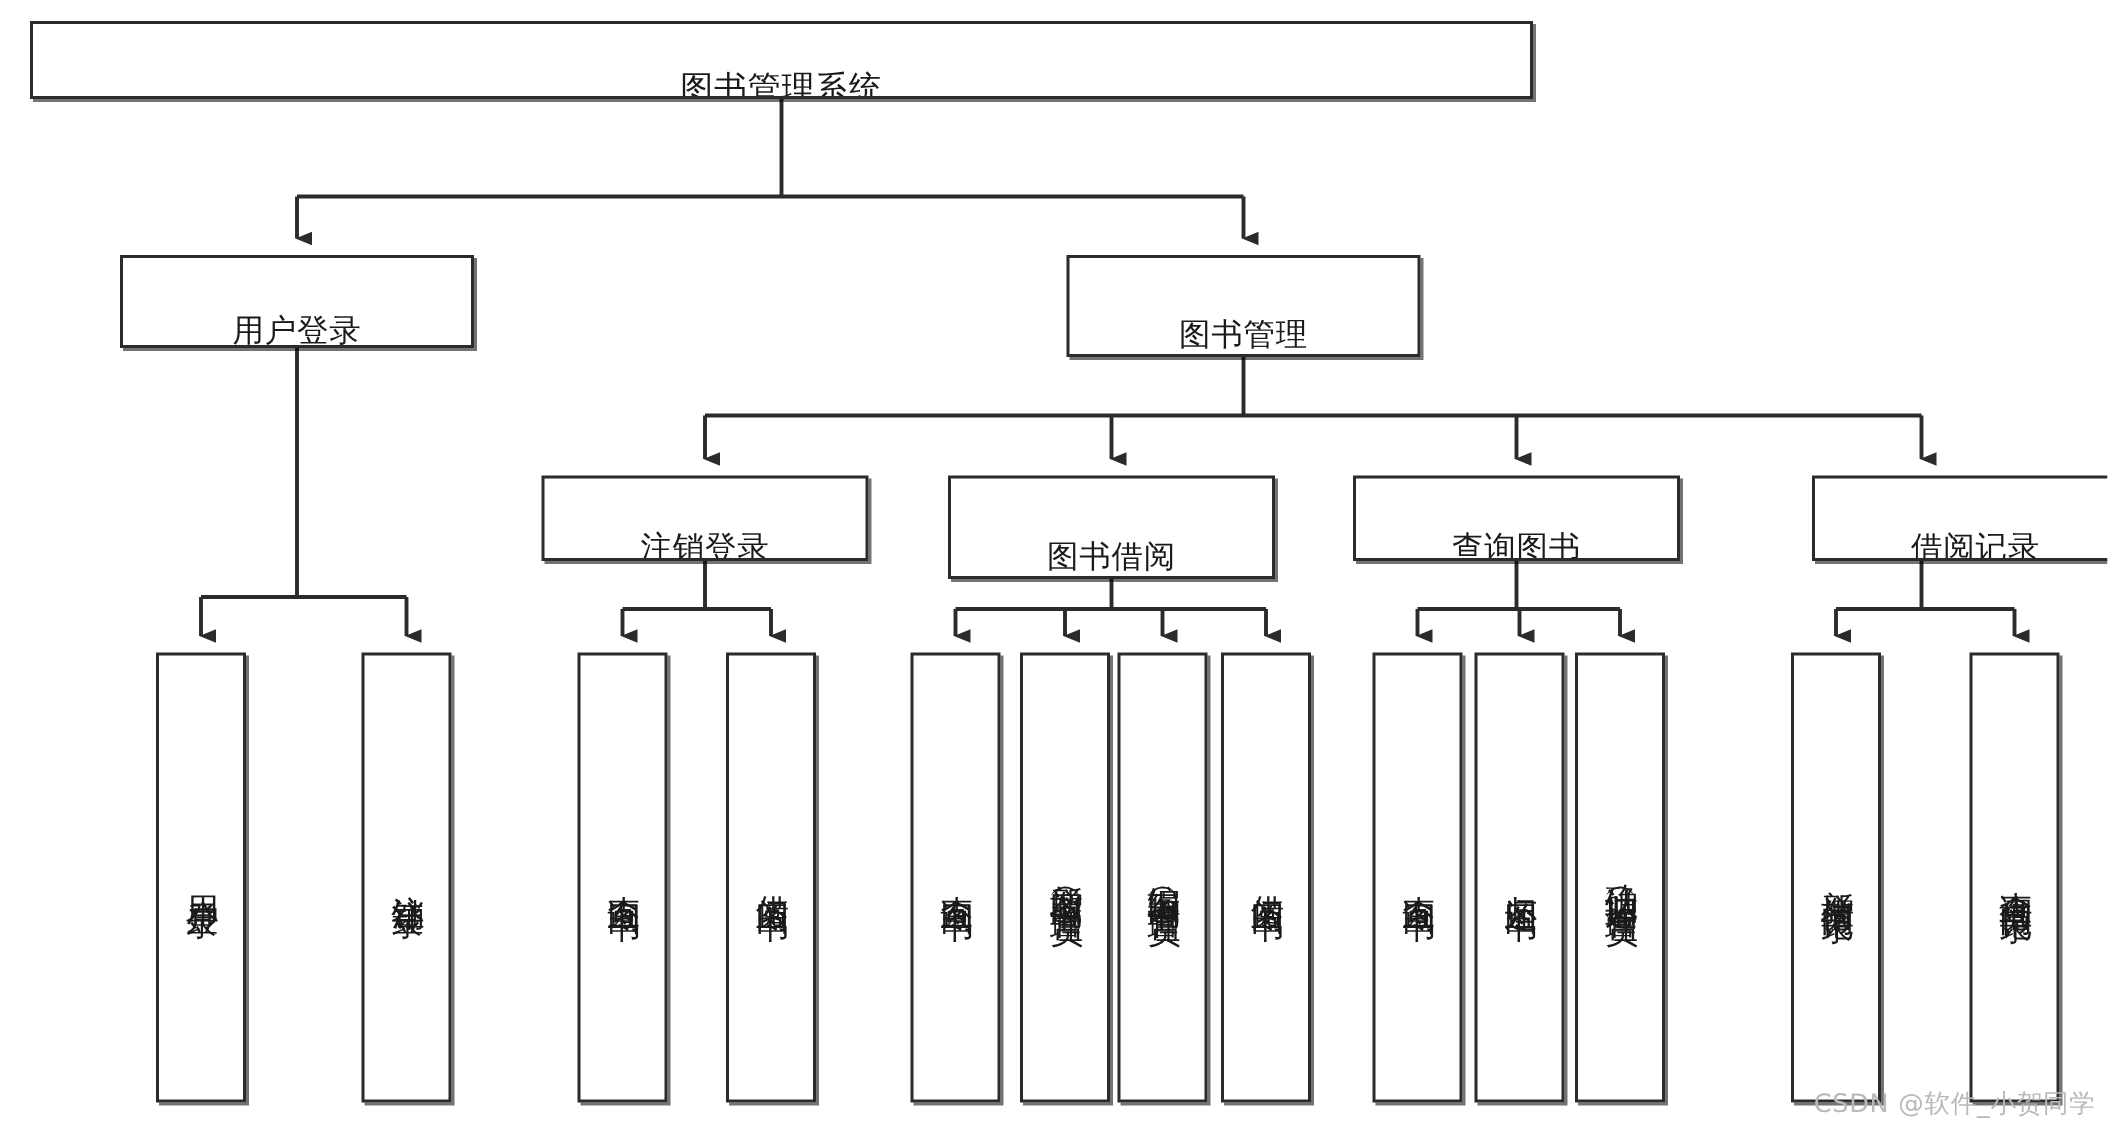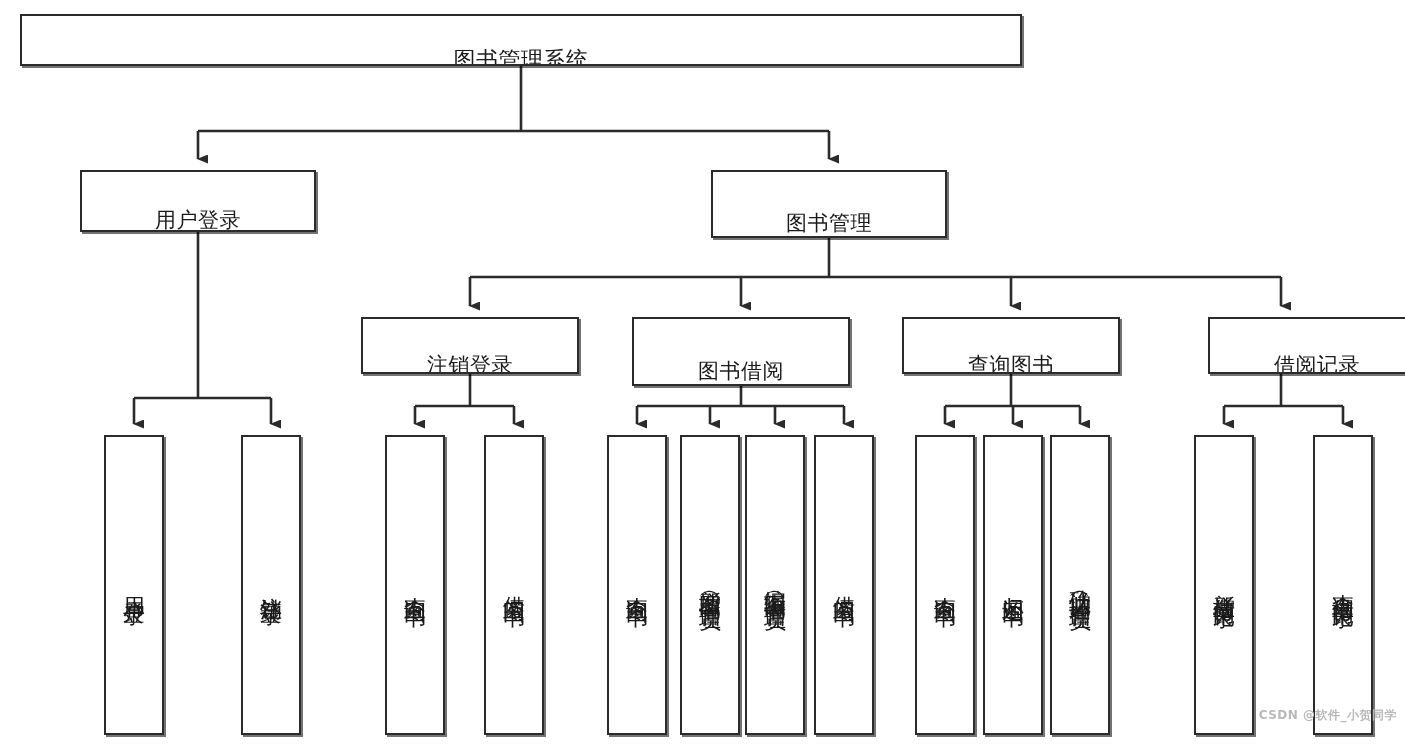--- a/index.html
+++ b/index.html
@@ -61,27 +61,26 @@
     writing-mode: vertical-rl;
     text-orientation: upright;
     font-size: 22px;
     line-height: 1.18;
     letter-spacing: 3px;
     max-height: 100%;
   }
   #watermark {
     position: absolute;
     right: 8px;
-    bottom: 23px;
-    font-size: 12px;
+    bottom: 0;
+    font-size: 17px;
     color: #b9b9b9;
     letter-spacing: 0.5px;
     font-family: "DejaVu Sans", "Liberation Sans", sans-serif;
     white-space: nowrap;
-    font-weight: bold;
   }
 </style>
 </head>
 <body>
 
 <div id="diagram-root">
 
   <svg id="edges-layer" width="1405" height="747" viewBox="0 0 1405 747" xmlns="http://www.w3.org/2000/svg">
     <defs>
       <marker id="arrowhead" markerWidth="9" markerHeight="11" refX="4.5" refY="10" orient="auto" markerUnits="userSpaceOnUse">

